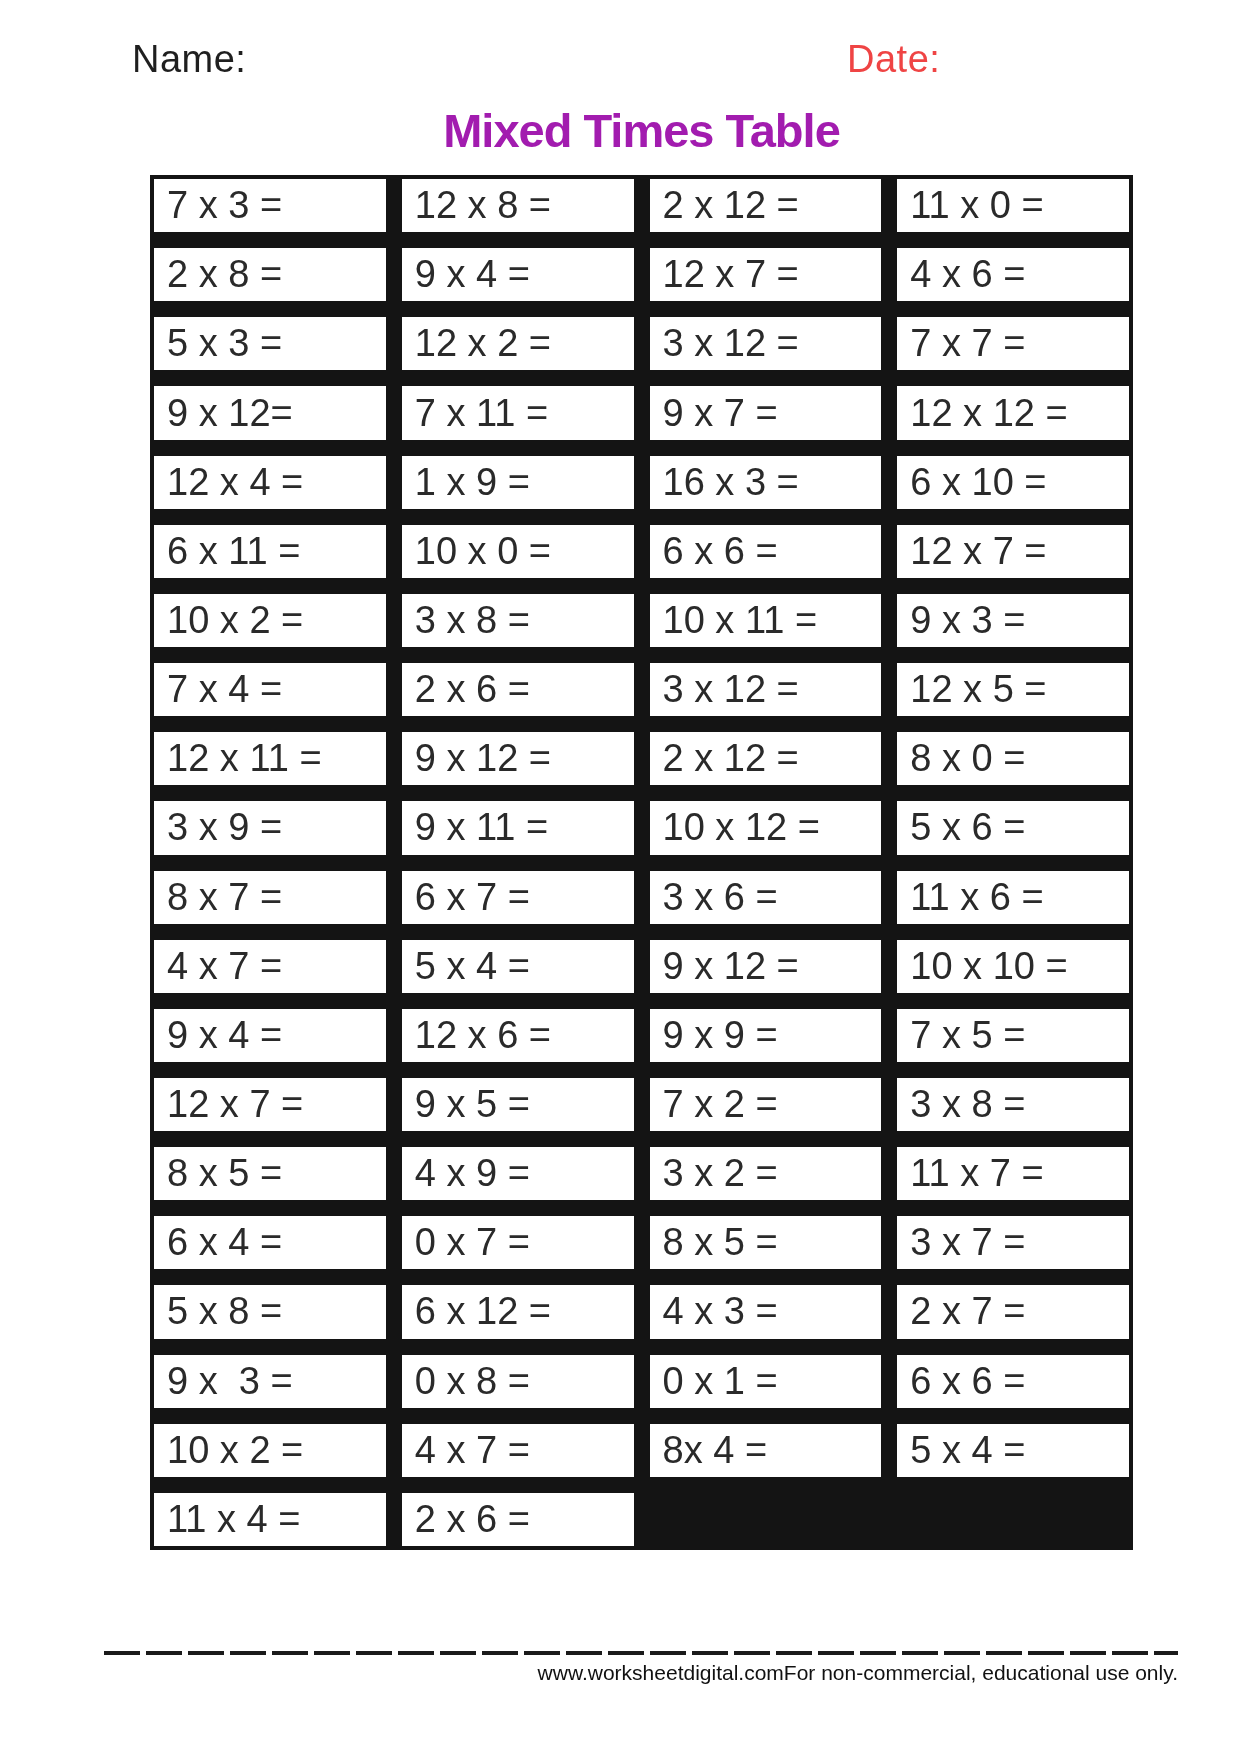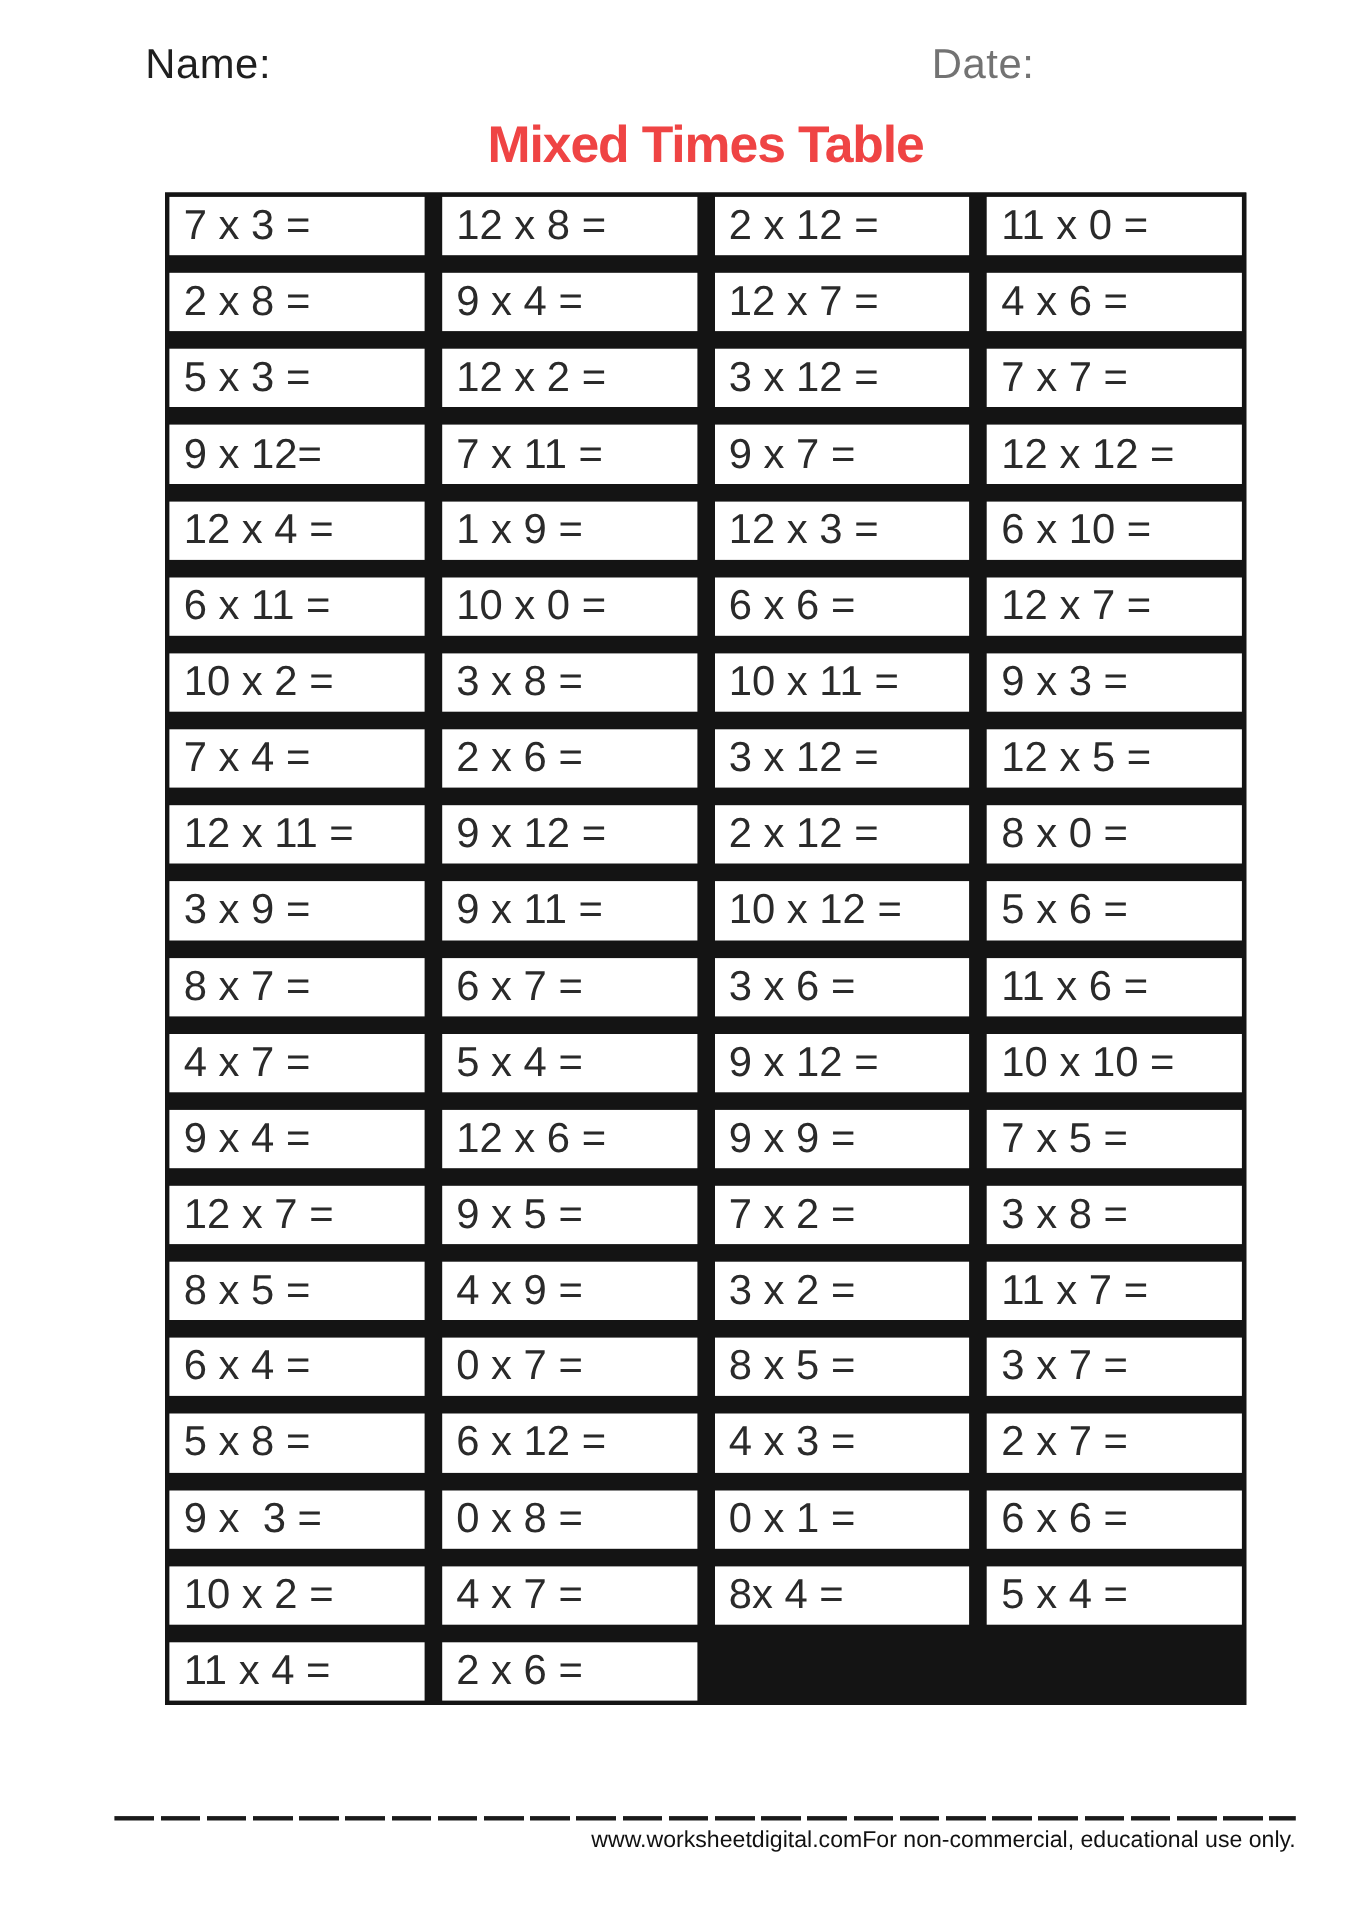--- a/index.html
+++ b/index.html
@@ -13,28 +13,28 @@
   }
   .page { position: absolute; inset: 0; background: #ffffff; margin-left: 20px; }
 
   .name-label {
     position: absolute; left: 112px; top: 38px;
     font-size: 38px; font-weight: 400; color: #1f1f1f;
     letter-spacing: 0.5px;
   }
   .date-label {
     position: absolute; left: 827px; top: 38px;
-    font-size: 38px; font-weight: 400; color: #737373;
+    font-size: 38px; font-weight: 400; color: #ef4444;
     letter-spacing: 0.5px;
   }
 
   .worksheet-title {
     position: absolute; left: 130px; top: 103px; width: 983px;
     text-align: center;
-    font-size: 47px; font-weight: 800; color: #ef4444;
+    font-size: 47px; font-weight: 800; color: #a21caf;
     letter-spacing: -1px;
   }
 
   .times-grid {
     position: absolute; left: 130px; top: 175px;
     width: 983px; height: 1375px;
     background: #141414;           
     border: 4px solid #141414;
     display: grid;
     grid-template-columns: repeat(4, 1fr);
@@ -89,21 +89,21 @@
       <div class="cell">5 x 3 =</div>
       <div class="cell">12 x 2 =</div>
       <div class="cell">3 x 12 =</div>
       <div class="cell">7 x 7 =</div>
       <div class="cell">9 x 12=</div>
       <div class="cell">7 x 11 =</div>
       <div class="cell">9 x 7 =</div>
       <div class="cell">12 x 12 =</div>
       <div class="cell">12 x 4 =</div>
       <div class="cell">1 x 9 =</div>
-      <div class="cell">12 x 3 =</div>
+      <div class="cell">16 x 3 =</div>
       <div class="cell">6 x 10 =</div>
       <div class="cell">6 x 11 =</div>
       <div class="cell">10 x 0 =</div>
       <div class="cell">6 x 6 =</div>
       <div class="cell">12 x 7 =</div>
       <div class="cell">10 x 2 =</div>
       <div class="cell">3 x 8 =</div>
       <div class="cell">10 x 11 =</div>
       <div class="cell">9 x 3 =</div>
       <div class="cell">7 x 4 =</div>

